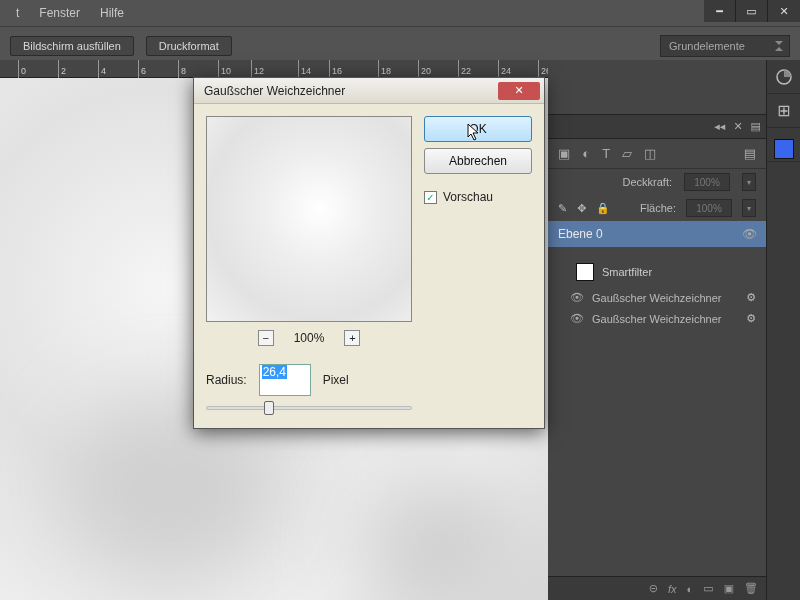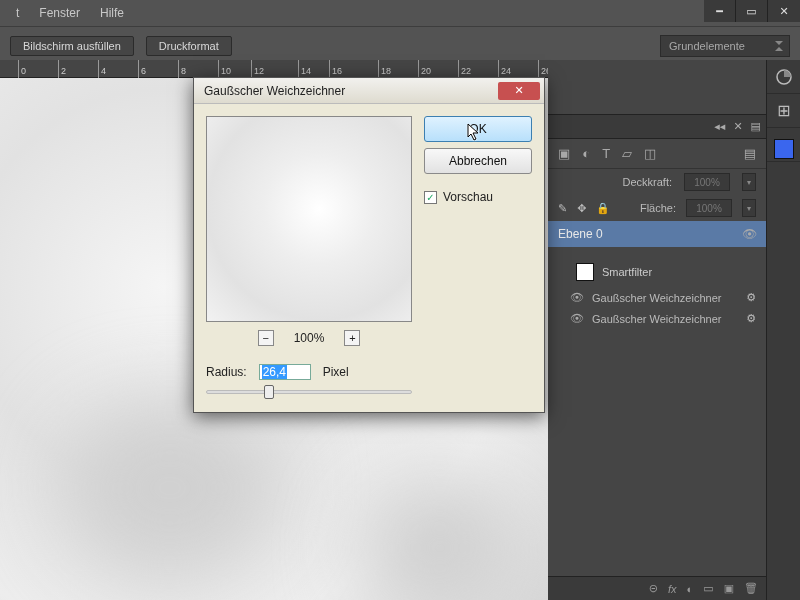--- a/index.html
+++ b/index.html
@@ -59,21 +59,21 @@
   
   .dialog { position:absolute; left:193px; top:77px; width:352px; background:#ece9d8; border:1px solid #555; box-shadow:0 4px 18px rgba(0,0,0,0.6); }
   .dlg-title { height:26px; background: linear-gradient(to bottom, #f2f1ee, #dedbcf); display:flex; align-items:center; padding:0 4px 0 10px; font-size:12px; color:#222; border-bottom:1px solid #bbb; }
   .dlg-close { margin-left:auto; width:42px; height:18px; background:#c75050; color:#fff; display:flex; align-items:center; justify-content:center; font-size:11px; border-radius:2px; position:relative; }
   .dlg-body { padding:12px 12px 18px 12px; display:flex; gap:12px; }
   .dlg-left { flex:0 0 206px; }
   .preview { width:206px; height:206px; background: radial-gradient(circle at 55% 45%, #ffffff, #eeeeee 35%, #e2e2e2 70%, #f2f2f2); border:1px solid #888; }
   .zoom-row { display:flex; align-items:center; justify-content:center; gap:20px; margin-top:8px; font-size:12px; color:#222; }
   .zoom-btn { width:16px; height:16px; border:1px solid #888; background:#f4f4f4; display:flex; align-items:center; justify-content:center; font-size:11px; line-height:1; }
   .radius-row { display:flex; align-items:center; gap:12px; margin-top:18px; font-size:12px; color:#222; }
-  .radius-inp { width:52px; height:16px; border:1px solid #7a9; background:#fff; color:#000; font-size:12px; text-align:left; padding:0 2px; }
+  .radius-inp { width:52px; height:32px; border:1px solid #7a9; background:#fff; color:#000; font-size:12px; text-align:left; padding:0 2px; }
   .radius-inp .sel { background:#3399ff; color:#fff; padding:0 1px; }
   .slider-track { margin-top:10px; height:4px; background:#ddd; border:1px solid #bbb; position:relative; border-radius:2px; }
   .slider-thumb { position:absolute; top:-6px; left:28%; width:10px; height:14px; background:#eee; border:1px solid #666; border-radius:2px; }
 
   .dlg-right { flex:1; display:flex; flex-direction:column; gap:6px; align-items:stretch; }
   .win7-btn { height:26px; background:linear-gradient(#f8f8f8,#e2e2e2); border:1px solid #8a8a8a; border-radius:3px; font-size:12px; color:#111; display:flex; align-items:center; justify-content:center; }
   .win7-btn.primary { background:linear-gradient(#dff2ff,#b8e0fb); border-color:#3c7fb1; }
   .chk-row { display:flex; align-items:center; gap:6px; font-size:12px; color:#222; margin-top:10px; }
   .chk { width:13px; height:13px; border:1px solid #777; background:#fff; display:flex; align-items:center; justify-content:center; font-size:10px; color:#2a6; }
 

